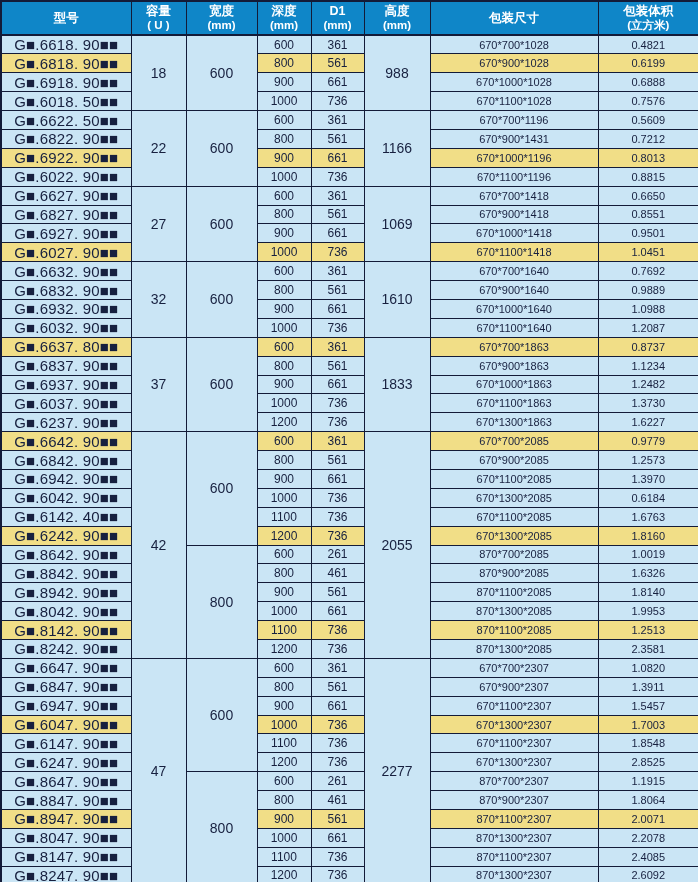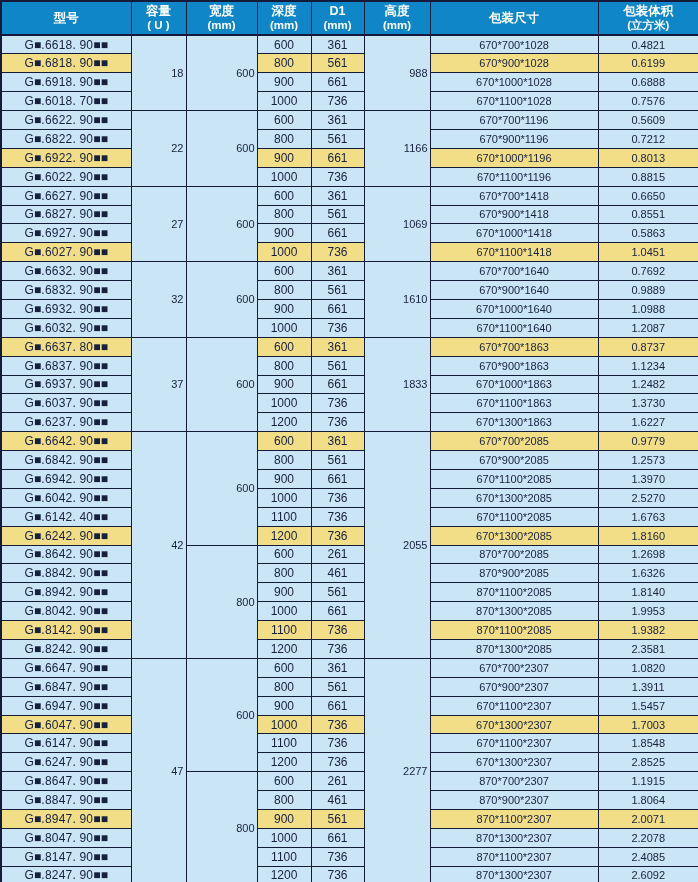--- a/index.html
+++ b/index.html
@@ -41,23 +41,23 @@
     line-height:1.18;
     border-bottom:2px solid var(--border);
   }
   thead th .sub{font-size:11.5px;font-weight:bold;}
   tbody tr{height:18.9px;}
   tbody td{
     background:var(--row-bg);
     font-size:11px;
     color:var(--text);
   }
-  td.model-cell{font-size:12px;letter-spacing:0.2px;}
+  td.model-cell{font-size:15px;letter-spacing:0.2px;}
   td.depth-cell,td.d1-cell{font-size:12px;}
-  td.merged{font-size:11px;text-align:right;}
+  td.merged{font-size:14px;}
   td.hl{background:var(--highlight-bg);}
 </style>
 </head>
 <body>
 
 <table>
   <colgroup>
     <col style="width:130px">
     <col style="width:55px">
     <col style="width:71px">
@@ -120,41 +120,41 @@
         <td class="package-volume-cell hl">0.6199</td>
       </tr>
       <tr>
         <td class="model-cell">G■.6918. 90■■</td>
         <td class="depth-cell">900</td>
         <td class="d1-cell">661</td>
         <td class="package-size-cell">670*1000*1028</td>
         <td class="package-volume-cell">0.6888</td>
       </tr>
       <tr>
-        <td class="model-cell">G■.6018. 70■■</td>
+        <td class="model-cell">G■.6018. 50■■</td>
         <td class="depth-cell">1000</td>
         <td class="d1-cell">736</td>
         <td class="package-size-cell">670*1100*1028</td>
         <td class="package-volume-cell">0.7576</td>
       </tr>
       <tr>
-        <td class="model-cell">G■.6622. 90■■</td>
+        <td class="model-cell">G■.6622. 50■■</td>
         <td class="capacity-cell merged" rowspan="4">22</td>
         <td class="width-cell merged" rowspan="4">600</td>
         <td class="depth-cell">600</td>
         <td class="d1-cell">361</td>
         <td class="height-cell merged" rowspan="4">1166</td>
         <td class="package-size-cell">670*700*1196</td>
         <td class="package-volume-cell">0.5609</td>
       </tr>
       <tr>
         <td class="model-cell">G■.6822. 90■■</td>
         <td class="depth-cell">800</td>
         <td class="d1-cell">561</td>
-        <td class="package-size-cell">670*900*1196</td>
+        <td class="package-size-cell">670*900*1431</td>
         <td class="package-volume-cell">0.7212</td>
       </tr>
       <tr>
         <td class="model-cell hl">G■.6922. 90■■</td>
         <td class="depth-cell hl">900</td>
         <td class="d1-cell hl">661</td>
         <td class="package-size-cell hl">670*1000*1196</td>
         <td class="package-volume-cell hl">0.8013</td>
       </tr>
       <tr>
@@ -179,21 +179,21 @@
         <td class="depth-cell">800</td>
         <td class="d1-cell">561</td>
         <td class="package-size-cell">670*900*1418</td>
         <td class="package-volume-cell">0.8551</td>
       </tr>
       <tr>
         <td class="model-cell">G■.6927. 90■■</td>
         <td class="depth-cell">900</td>
         <td class="d1-cell">661</td>
         <td class="package-size-cell">670*1000*1418</td>
-        <td class="package-volume-cell">0.5863</td>
+        <td class="package-volume-cell">0.9501</td>
       </tr>
       <tr>
         <td class="model-cell hl">G■.6027. 90■■</td>
         <td class="depth-cell hl">1000</td>
         <td class="d1-cell hl">736</td>
         <td class="package-size-cell hl">670*1100*1418</td>
         <td class="package-volume-cell hl">1.0451</td>
       </tr>
       <tr>
         <td class="model-cell">G■.6632. 90■■</td>
@@ -286,21 +286,21 @@
         <td class="depth-cell">900</td>
         <td class="d1-cell">661</td>
         <td class="package-size-cell">670*1100*2085</td>
         <td class="package-volume-cell">1.3970</td>
       </tr>
       <tr>
         <td class="model-cell">G■.6042. 90■■</td>
         <td class="depth-cell">1000</td>
         <td class="d1-cell">736</td>
         <td class="package-size-cell">670*1300*2085</td>
-        <td class="package-volume-cell">2.5270</td>
+        <td class="package-volume-cell">0.6184</td>
       </tr>
       <tr>
         <td class="model-cell">G■.6142. 40■■</td>
         <td class="depth-cell">1100</td>
         <td class="d1-cell">736</td>
         <td class="package-size-cell">670*1100*2085</td>
         <td class="package-volume-cell">1.6763</td>
       </tr>
       <tr>
         <td class="model-cell hl">G■.6242. 90■■</td>
@@ -308,21 +308,21 @@
         <td class="d1-cell hl">736</td>
         <td class="package-size-cell hl">670*1300*2085</td>
         <td class="package-volume-cell hl">1.8160</td>
       </tr>
       <tr>
         <td class="model-cell">G■.8642. 90■■</td>
         <td class="width-cell merged" rowspan="6">800</td>
         <td class="depth-cell">600</td>
         <td class="d1-cell">261</td>
         <td class="package-size-cell">870*700*2085</td>
-        <td class="package-volume-cell">1.2698</td>
+        <td class="package-volume-cell">1.0019</td>
       </tr>
       <tr>
         <td class="model-cell">G■.8842. 90■■</td>
         <td class="depth-cell">800</td>
         <td class="d1-cell">461</td>
         <td class="package-size-cell">870*900*2085</td>
         <td class="package-volume-cell">1.6326</td>
       </tr>
       <tr>
         <td class="model-cell">G■.8942. 90■■</td>
@@ -336,21 +336,21 @@
         <td class="depth-cell">1000</td>
         <td class="d1-cell">661</td>
         <td class="package-size-cell">870*1300*2085</td>
         <td class="package-volume-cell">1.9953</td>
       </tr>
       <tr>
         <td class="model-cell hl">G■.8142. 90■■</td>
         <td class="depth-cell hl">1100</td>
         <td class="d1-cell hl">736</td>
         <td class="package-size-cell hl">870*1100*2085</td>
-        <td class="package-volume-cell hl">1.9382</td>
+        <td class="package-volume-cell hl">1.2513</td>
       </tr>
       <tr>
         <td class="model-cell">G■.8242. 90■■</td>
         <td class="depth-cell">1200</td>
         <td class="d1-cell">736</td>
         <td class="package-size-cell">870*1300*2085</td>
         <td class="package-volume-cell">2.3581</td>
       </tr>
       <tr>
         <td class="model-cell">G■.6647. 90■■</td>

